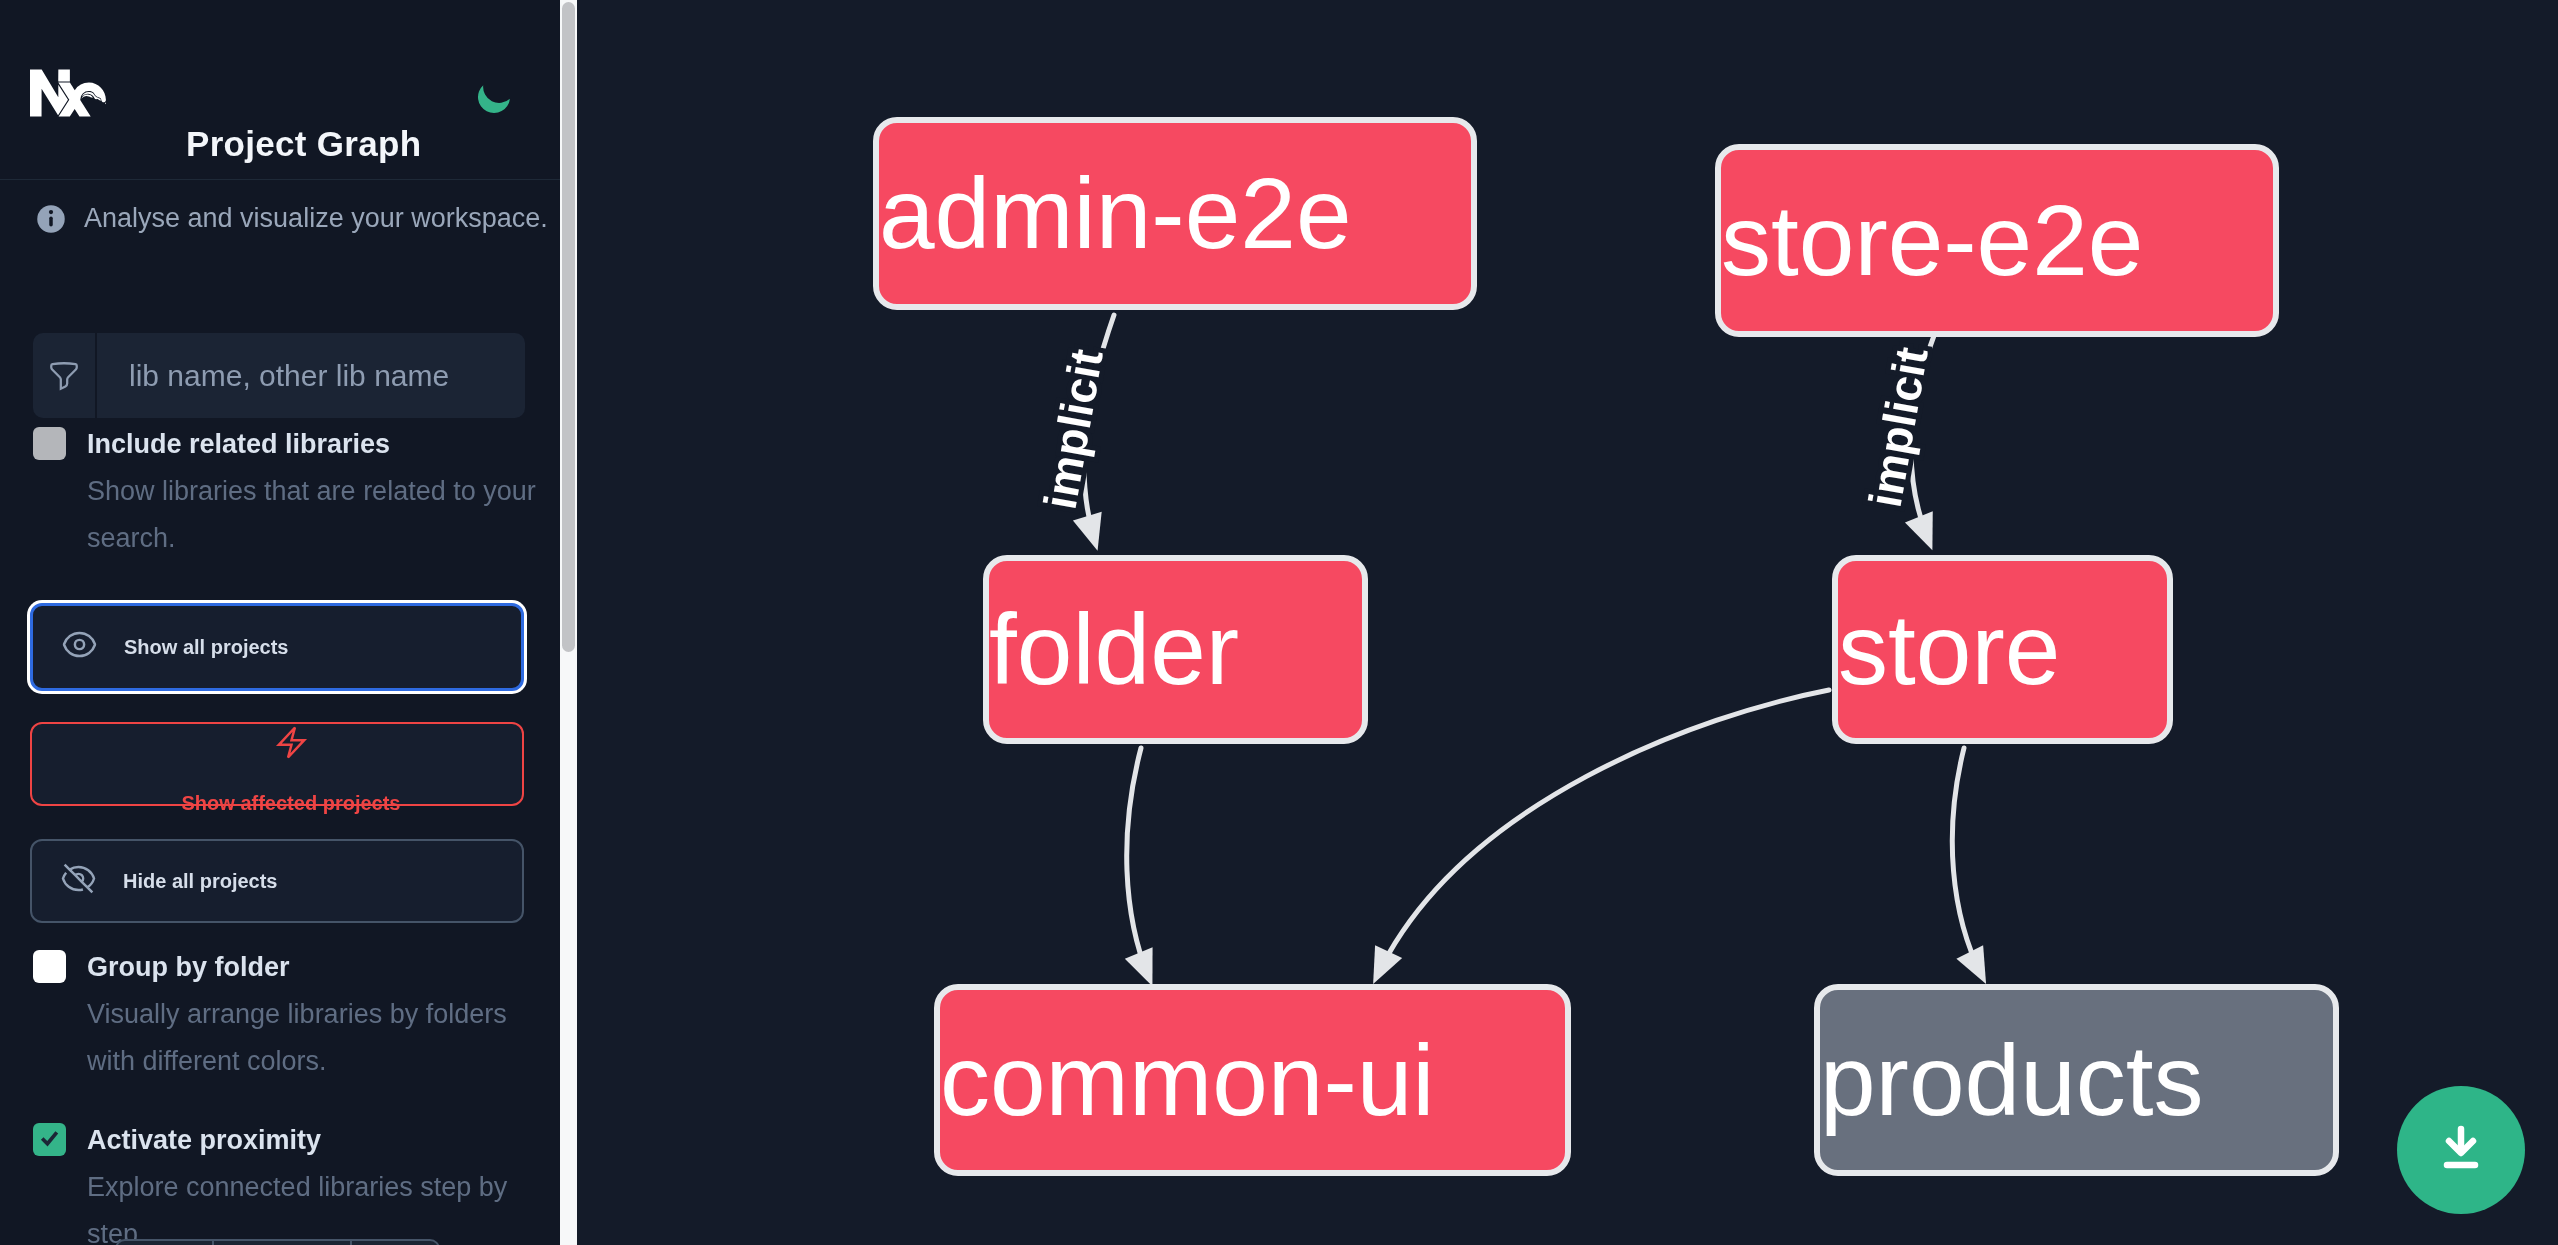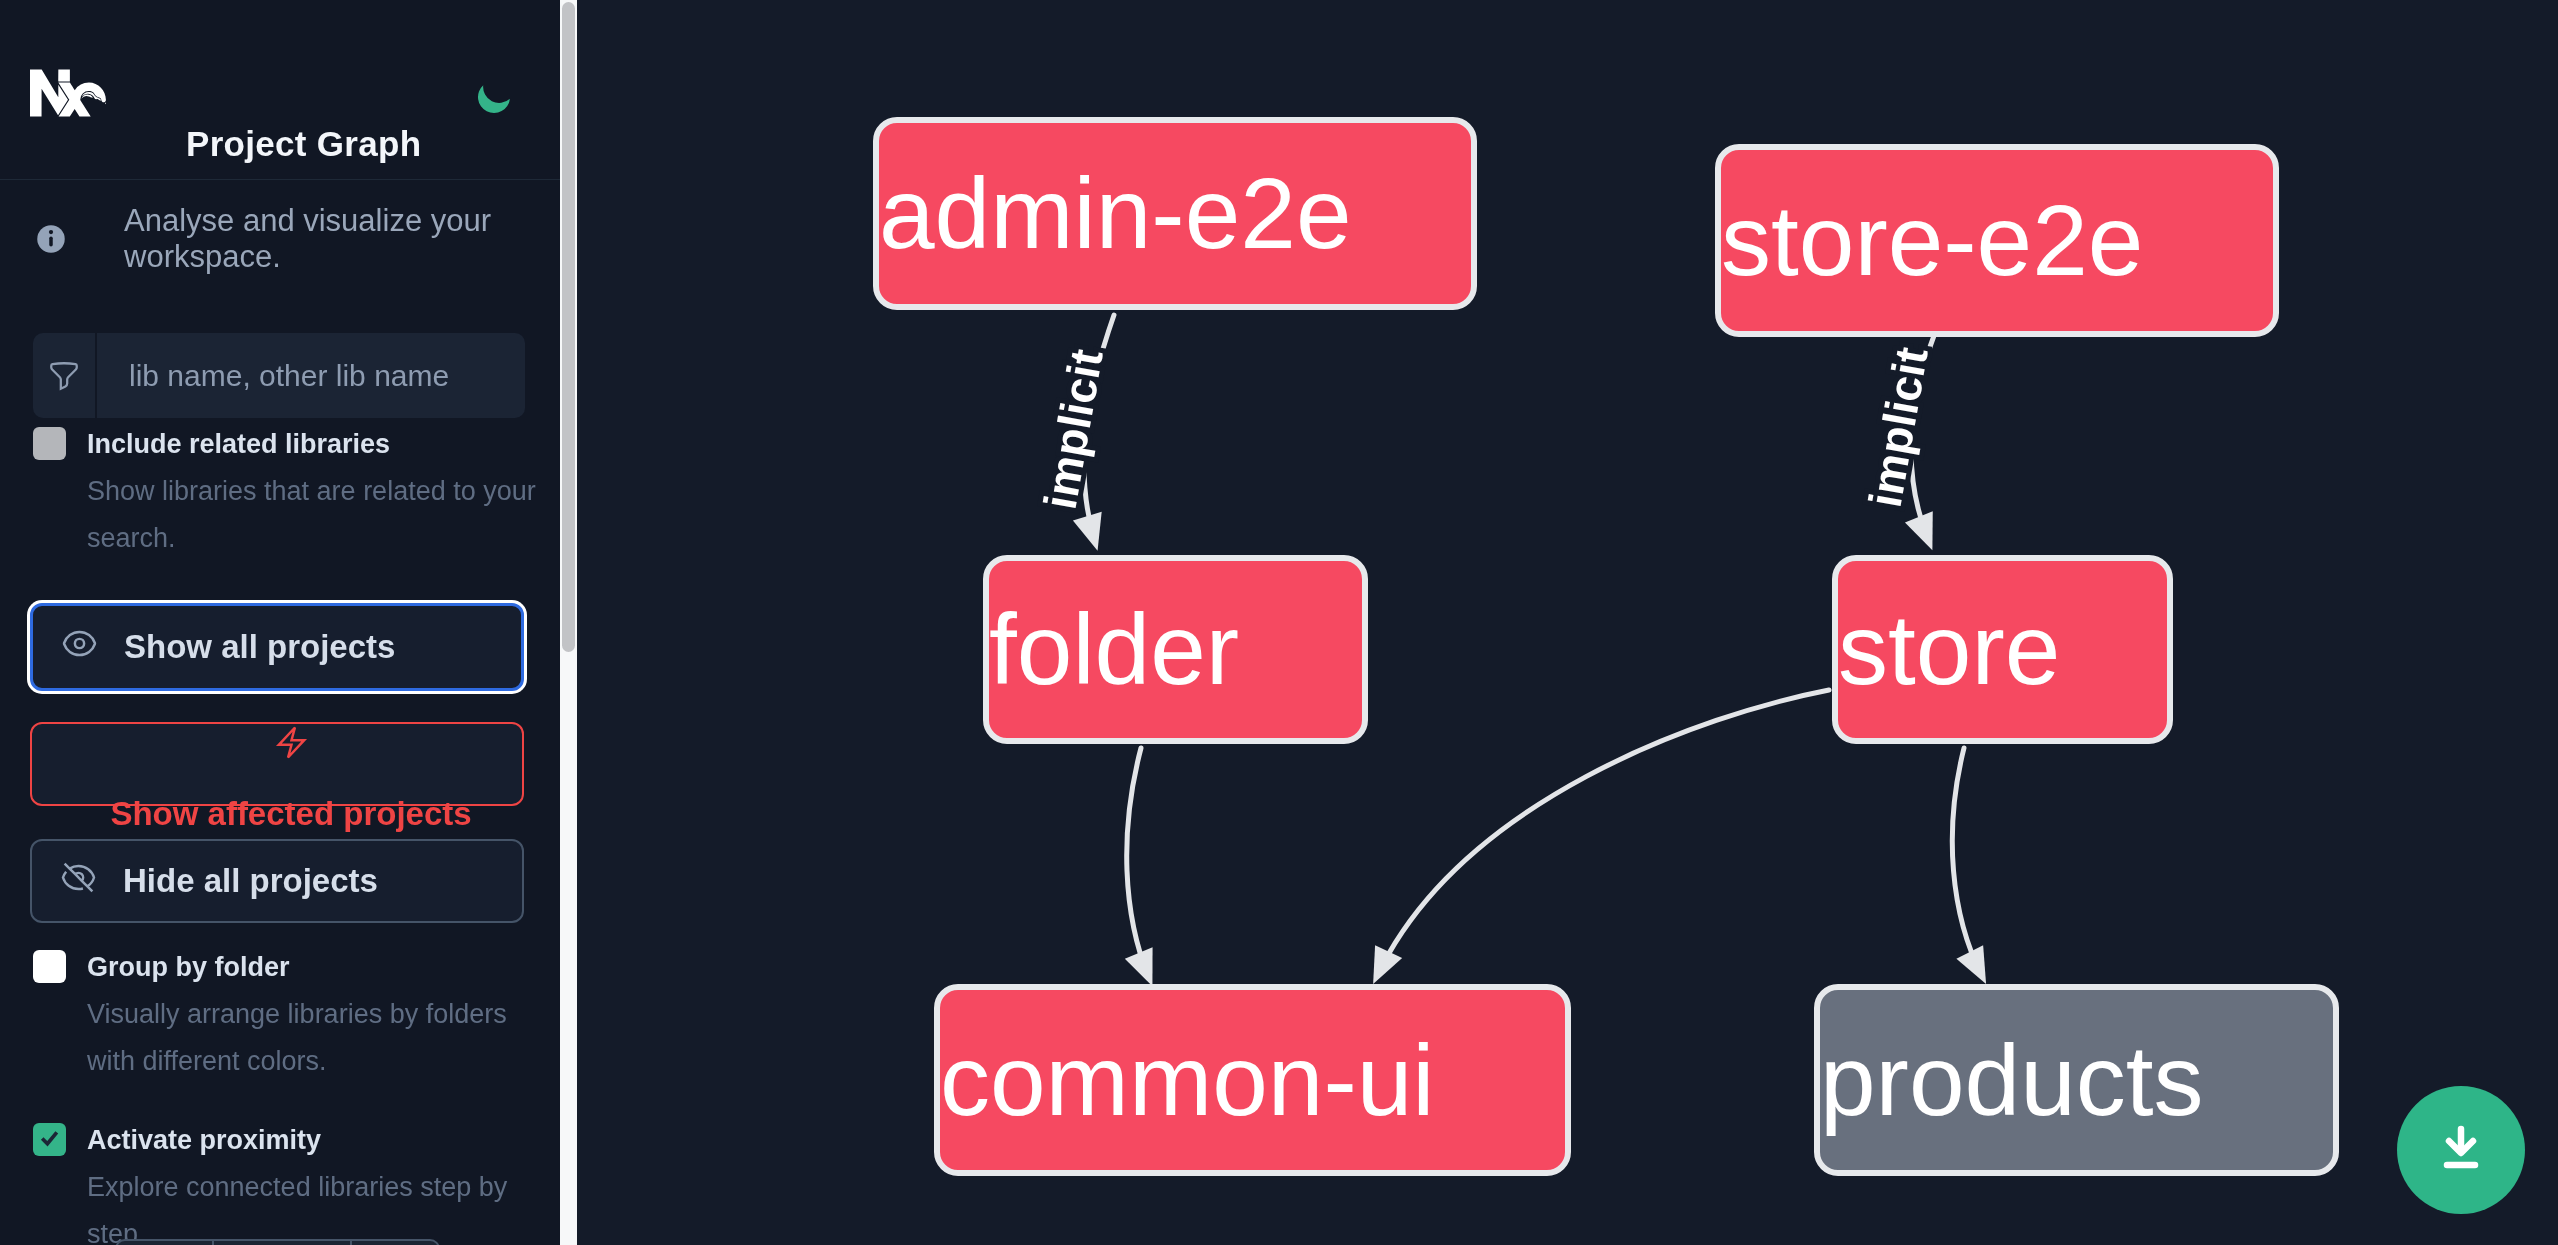--- a/index.html
+++ b/index.html
@@ -27,21 +27,21 @@
     font-size: 35px; font-weight: 600; color: #f3f6fa; letter-spacing: 0.3px; margin-top: 42px;
   }
   .theme-toggle {
     position: absolute; left: 468px; top: 72px; width: 52px; height: 52px;
     background: transparent; border: none; cursor: pointer;
   }
   .theme-toggle svg { width: 40px; height: 40px; fill: #34b489; transform: rotate(-18deg); }
 
   .tagline-row { position: absolute; left: 36px; top: 203px; display: flex; align-items: center; gap: 18px; }
   .info-icon { width: 30px; height: 30px; flex: 0 0 auto; }
-  .tagline { font-size: 31px; color: #9aa7ba; margin-left: 40px; }
+  .tagline { font-size: 27px; color: #9aa7ba; }
 
   .search-box {
     position: absolute; left: 33px; top: 333px; width: 492px; height: 85px;
     background: #1b2434; border-radius: 10px; display: flex; align-items: stretch;
     overflow: hidden;
     gap: 12px;
   }
   .search-icon-cell {
     width: 64px; display: flex; align-items: center; justify-content: center;
     border-right: 2px solid #111724; flex: 0 0 auto;
@@ -65,21 +65,21 @@
   .checkbox svg { width: 25px; height: 25px; stroke: #1c2636; stroke-width: 3.5; fill: none; }
   .opt-text { width: 472px; }
   .opt-label { font-size: 27px; font-weight: 700; color: #dbe3ee; line-height: 38px; }
   .opt-desc  { font-size: 27px; color: #5f6d83; line-height: 47px; margin-top: 5px; }
 
   .action-btn {
     position: absolute; left: 30px; width: 494px; height: 84px;
     display: flex; align-items: center; gap: 26px; padding: 0 0 0 28px;
     background: #161e2e; border-radius: 12px; cursor: pointer;
     font-family: "Liberation Sans", sans-serif;
-    font-size: 33px; font-weight: 600; color: #d6deea;
+    font-size: 20px; font-weight: 600; color: #d6deea;
     border: 2px solid #455468; text-align: left;
   }
   .action-btn svg { width: 37px; height: 37px; stroke: #94a3b8; fill: none; stroke-width: 1.6; flex: 0 0 auto; }
   .action-btn.focused {
     border: 3px solid #2e6ae0;
     box-shadow: 0 0 0 3px #ffffff;
     height: 88px;
   }
   .action-btn.affected { border-color: #ef4444; color: #ef4444; }
   .action-btn.affected svg { stroke: #ef4444; }

